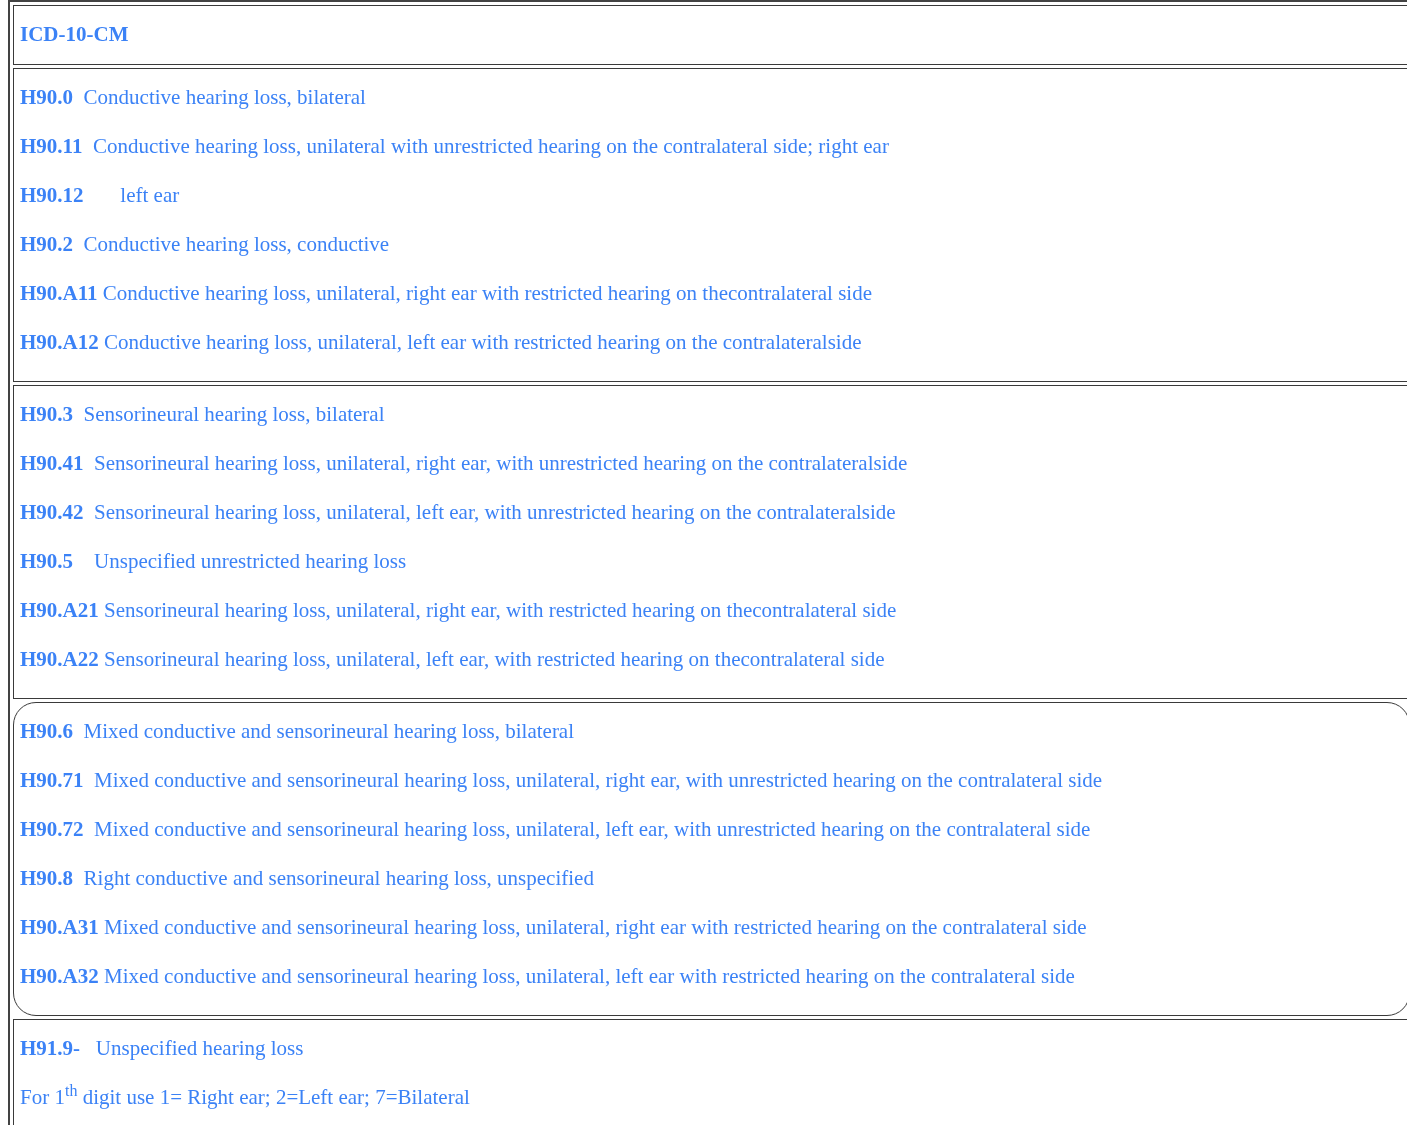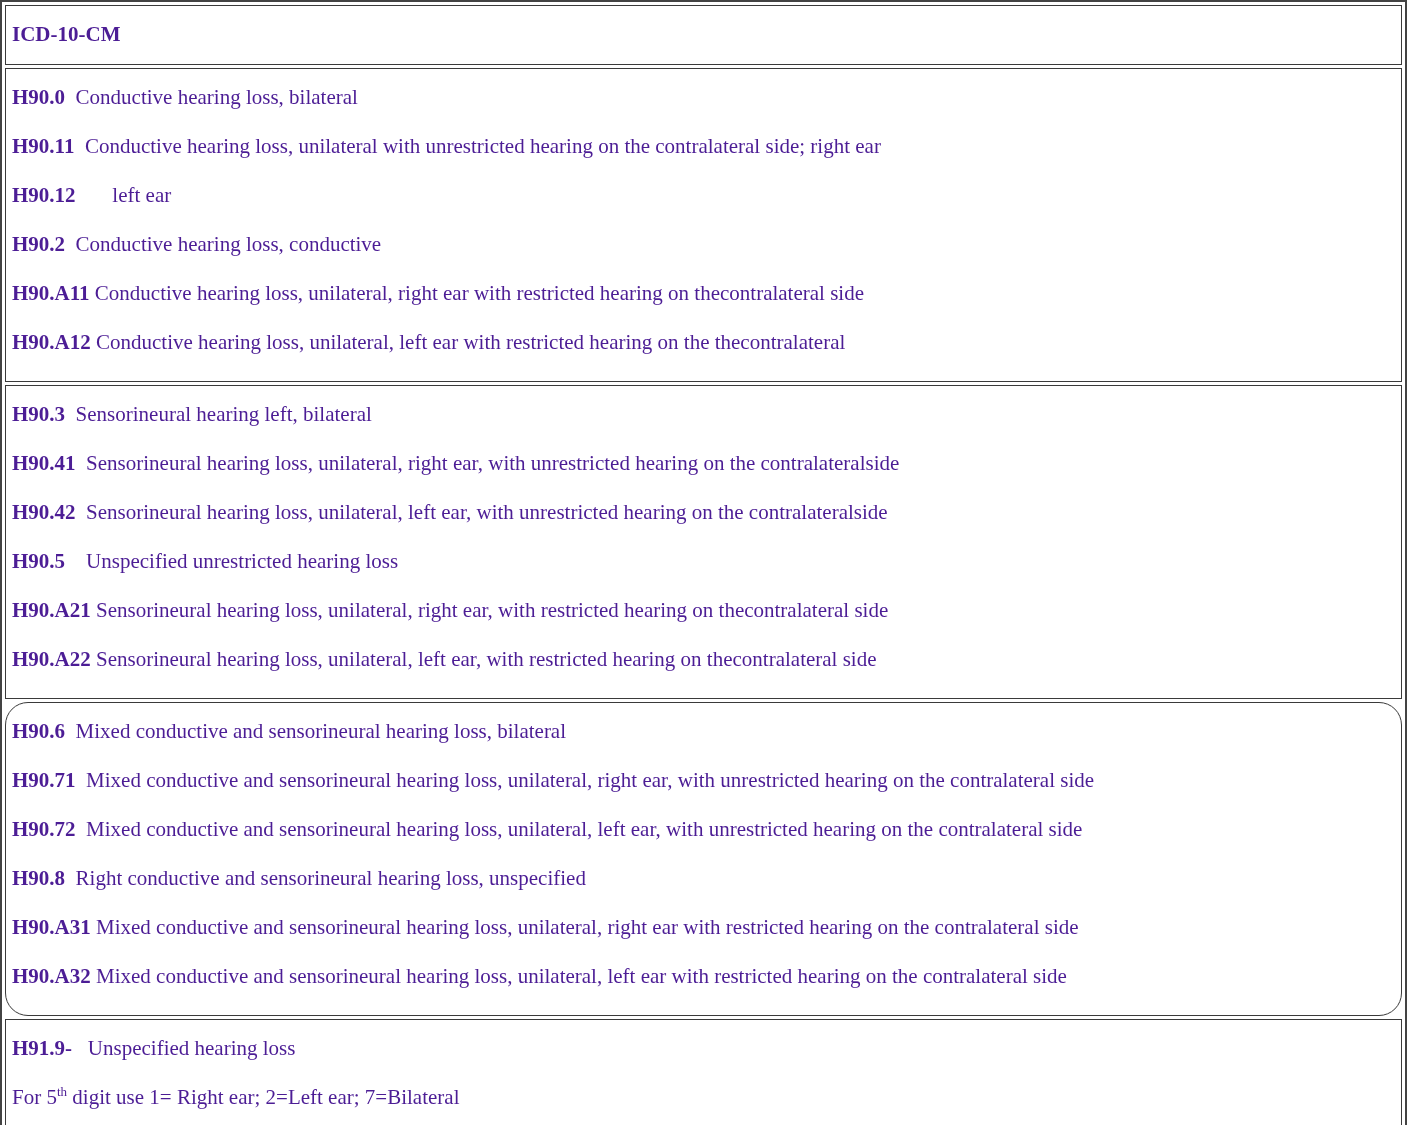--- a/index.html
+++ b/index.html
@@ -5,21 +5,22 @@
   html, body {
     margin: 0;
     padding: 0;
     background: #ffffff;
   }
   .doc {
     width: 1407px;
     height: 1125px;
     box-sizing: border-box;
     font-family: "Liberation Serif", "DejaVu Serif", serif;
-    color: #4c1d95;
+    color: #3b82f6;
+    padding-left: 8px;
   }
   table.icd {
     width: 1407px;
     height: 1125px;
     box-sizing: border-box;
     border-collapse: separate;
     border-spacing: 3px;
     border: 2px solid #434343;
     background: #ffffff;
     table-layout: fixed;
@@ -43,21 +44,21 @@
   }
   td p.row:first-child { margin-top: 14px; }
   .code { font-weight: bold; }
   p.table-title {
     margin: 14px 0 14px 0;
     font-size: 21px;
     line-height: 24px;
     font-weight: bold;
   }
   sup {
-    font-size: 13px;
+    font-size: 16px;
     line-height: 0;
     vertical-align: super;
   }
 </style>
 </head>
 <body>
 
 <div class="doc">
   <table class="icd">
 
@@ -68,27 +69,27 @@
       </td>
     </tr>
 
     <tr>
       <td class="section-cell-1">
         <p class="row"><span class="code">H90.0</span><span>  Conductive hearing loss, bilateral</span></p>
         <p class="row"><span class="code">H90.11</span><span>  Conductive hearing loss, unilateral with unrestricted hearing on the contralateral side; right ear</span></p>
         <p class="row"><span class="code">H90.12</span><span>       left ear</span></p>
         <p class="row"><span class="code">H90.2</span><span>  Conductive hearing loss, conductive</span></p>
         <p class="row"><span class="code">H90.A11</span><span> Conductive hearing loss, unilateral, right ear with restricted hearing on thecontralateral side</span></p>
-        <p class="row"><span class="code">H90.A12</span><span> Conductive hearing loss, unilateral, left ear with restricted hearing on the thecontralateral</span></p>
+        <p class="row"><span class="code">H90.A12</span><span> Conductive hearing loss, unilateral, left ear with restricted hearing on the contralateralside</span></p>
       </td>
     </tr>
 
     <tr>
       <td class="section-cell-2">
-        <p class="row"><span class="code">H90.3</span><span>  Sensorineural hearing left, bilateral</span></p>
+        <p class="row"><span class="code">H90.3</span><span>  Sensorineural hearing loss, bilateral</span></p>
         <p class="row"><span class="code">H90.41</span><span>  Sensorineural hearing loss, unilateral, right ear, with unrestricted hearing on the contralateralside</span></p>
         <p class="row"><span class="code">H90.42</span><span>  Sensorineural hearing loss, unilateral, left ear, with unrestricted hearing on the contralateralside</span></p>
         <p class="row"><span class="code">H90.5</span><span>    Unspecified unrestricted hearing loss</span></p>
         <p class="row"><span class="code">H90.A21</span><span> Sensorineural hearing loss, unilateral, right ear, with restricted hearing on thecontralateral side</span></p>
         <p class="row"><span class="code">H90.A22</span><span> Sensorineural hearing loss, unilateral, left ear, with restricted hearing on thecontralateral side</span></p>
       </td>
     </tr>
 
     <tr>
       <td class="section-cell-3">
@@ -97,18 +98,18 @@
         <p class="row"><span class="code">H90.72</span><span>  Mixed conductive and sensorineural hearing loss, unilateral, left ear, with unrestricted hearing on the contralateral side</span></p>
         <p class="row"><span class="code">H90.8</span><span>  Right conductive and sensorineural hearing loss, unspecified</span></p>
         <p class="row"><span class="code">H90.A31</span><span> Mixed conductive and sensorineural hearing loss, unilateral, right ear with restricted hearing on the contralateral side</span></p>
         <p class="row"><span class="code">H90.A32</span><span> Mixed conductive and sensorineural hearing loss, unilateral, left ear with restricted hearing on the contralateral side</span></p>
       </td>
     </tr>
 
     <tr>
       <td class="section-cell-4">
         <p class="row"><span class="code">H91.9-</span><span>   Unspecified hearing loss</span></p>
-        <p class="row"><span>For 5</span><sup>th</sup><span> digit use 1= Right ear; 2=Left ear; 7=Bilateral</span></p>
+        <p class="row"><span>For 1</span><sup>th</sup><span> digit use 1= Right ear; 2=Left ear; 7=Bilateral</span></p>
       </td>
     </tr>
   </tbody>
     </table>
 </div>
 
 </body></html>

